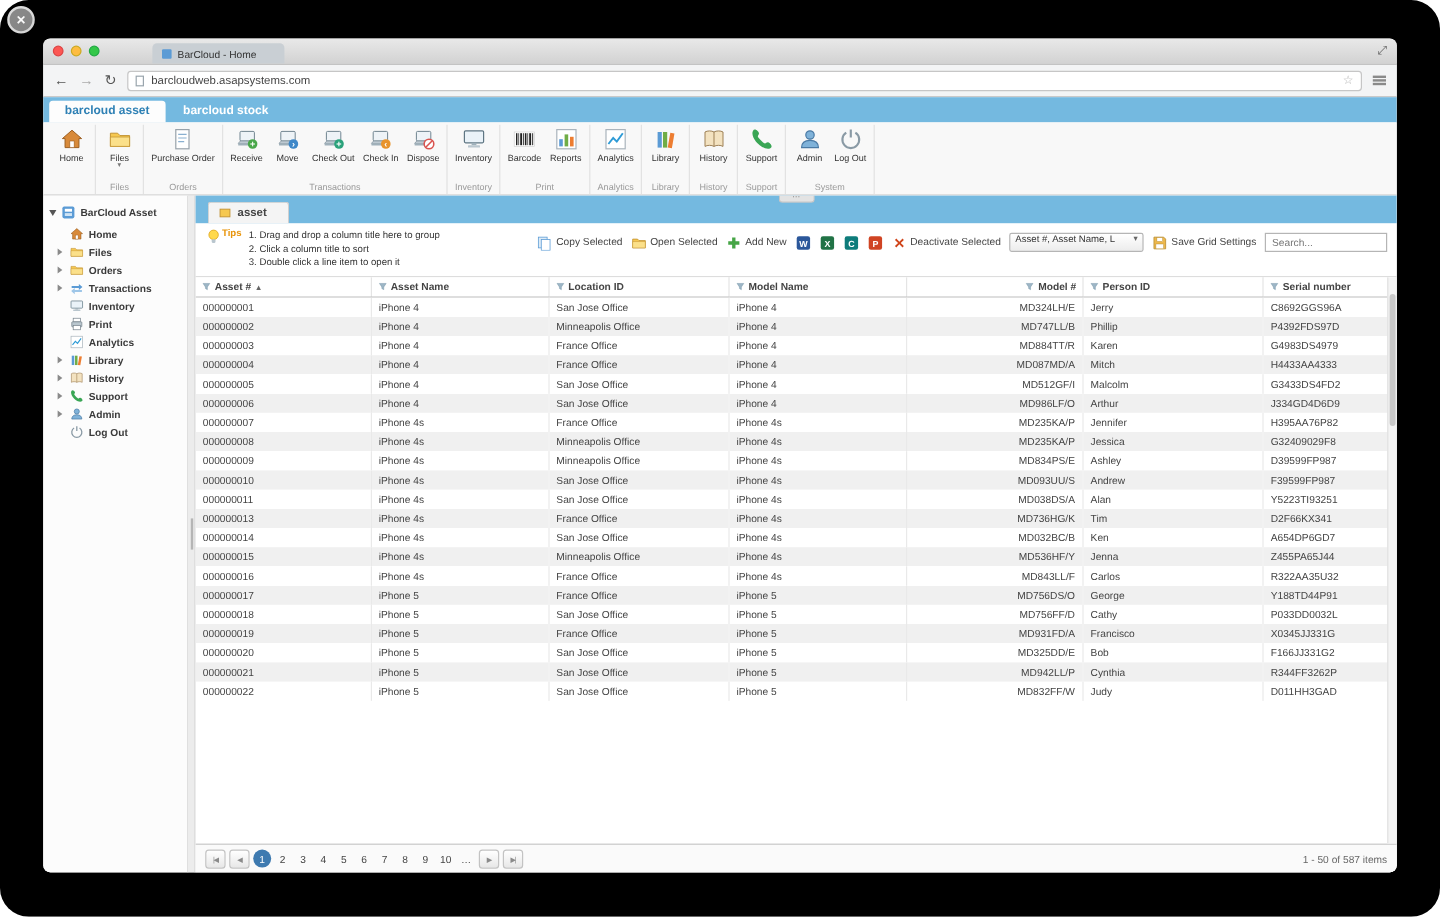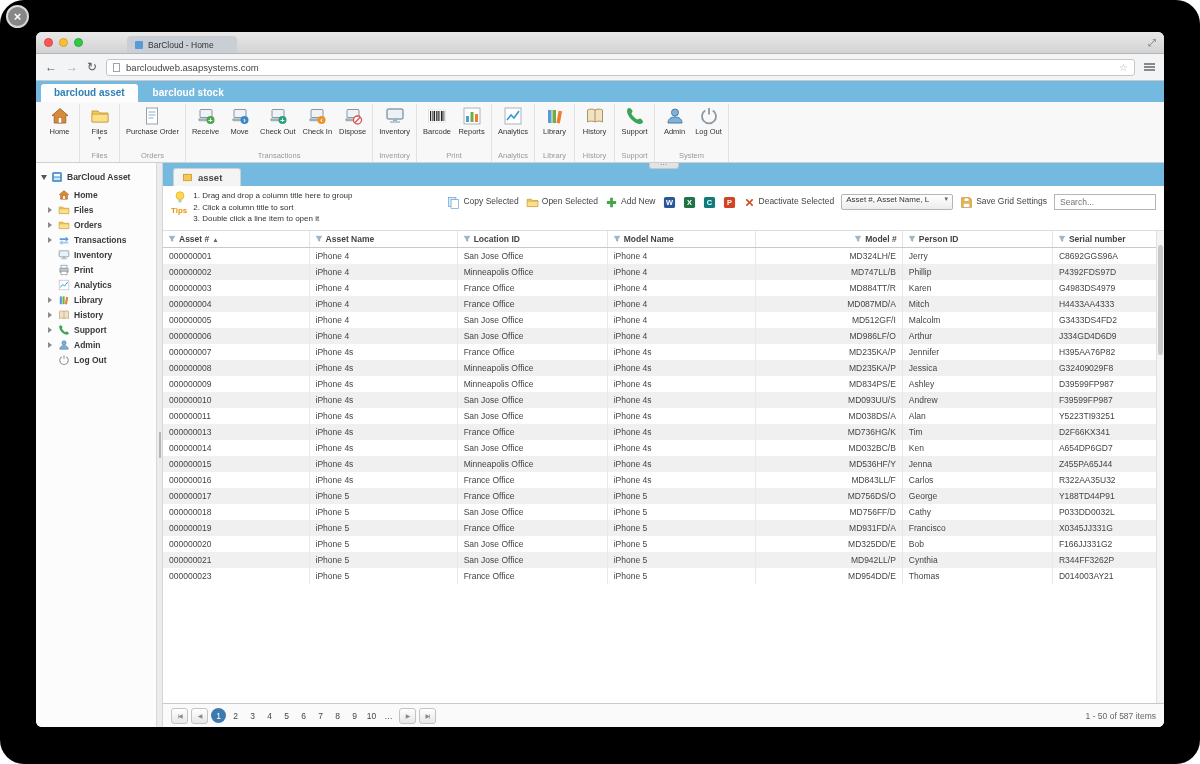--- a/index.html
+++ b/index.html
@@ -74,21 +74,21 @@
     background:#e3e3e3; border:1px solid #c6c6c6; border-top:none; border-radius:0 0 3px 3px; z-index:6; cursor:pointer; }
   .collapse-handle::before { content:"···"; display:block; text-align:center; font-size:7px; line-height:4px; color:#777; }
 
   .asset-tabbar { height:23px; background:#74b9e0; display:flex; align-items:flex-end; padding-left:10px; flex:0 0 auto; }
   .asset-tab { background:#f4f4f4; border:1px solid #cfcfcf; border-bottom:none; border-radius:3px 3px 0 0;
     padding:3px 18px 3px 8px; font-size:9.5px; font-weight:bold; color:#444; display:flex; align-items:center; gap:5px; cursor:pointer; }
   .asset-tab .ic svg { width:11px; height:11px; }
 
   .panel-head { display:flex; align-items:flex-start; padding:4px 8px 5px; border-bottom:1px solid #ddd; gap:10px; flex:0 0 auto; }
   .tips { display:flex; gap:6px; }
-  .tips-bulb { display:flex; flex-direction:column; align-items:flex-end; font-size:8px; color:#e8940a; font-weight:bold; }
+  .tips-bulb { display:flex; flex-direction:row; align-items:flex-start; font-size:8px; color:#e8940a; font-weight:bold; }
   .tips-bulb svg { width:14px; height:14px; }
   .tips-lines { font-size:8px; color:#333; line-height:1.45; }
   .actions { margin-left:auto; display:flex; align-items:center; gap:7px; font-size:8.5px; color:#444; white-space:nowrap; padding-top:4px; }
   .act { display:flex; align-items:flex-start; gap:3px; cursor:pointer; }
   .act svg, .ic-btn svg { width:13px; height:13px; display:block; }
   .ic-btn { display:inline-flex; cursor:pointer; }
   .dropdown { display:flex; align-items:flex-start; border:1px solid #b5b5b5; border-radius:2px; background:linear-gradient(#fff,#ececec);
     height:16px; padding:0 4px; width:112px; font-size:8px; color:#333; cursor:pointer; }
   .dd-text { overflow:hidden; white-space:nowrap; flex:1; }
   .caret { color:#666; font-size:7px; margin-left:2px; }
@@ -848,27 +848,27 @@
                   <tr>
                     <td>000000021</td>
                     <td>iPhone 5</td>
                     <td>San Jose Office</td>
                     <td>iPhone 5</td>
                     <td>MD942LL/P</td>
                     <td>Cynthia</td>
                     <td>R344FF3262P</td>
                   </tr>
                   <tr>
-                    <td>000000023</td>
-                    <td>iPhone 5</td>
-                    <td>France Office</td>
-                    <td>iPhone 5</td>
-                    <td>MD954DD/E</td>
-                    <td>Thomas</td>
-                    <td>D014003AY21</td>
+                    <td>000000022</td>
+                    <td>iPhone 5</td>
+                    <td>San Jose Office</td>
+                    <td>iPhone 5</td>
+                    <td>MD832FF/W</td>
+                    <td>Judy</td>
+                    <td>D011HH3GAD</td>
                   </tr>
                 </tbody>
             </table>
             <div class="vscroll">
                 <div class="thumb"></div>
               </div>
           </div>
 
           <div class="pager">
             <span class="pg-btn pg-first"></span>

